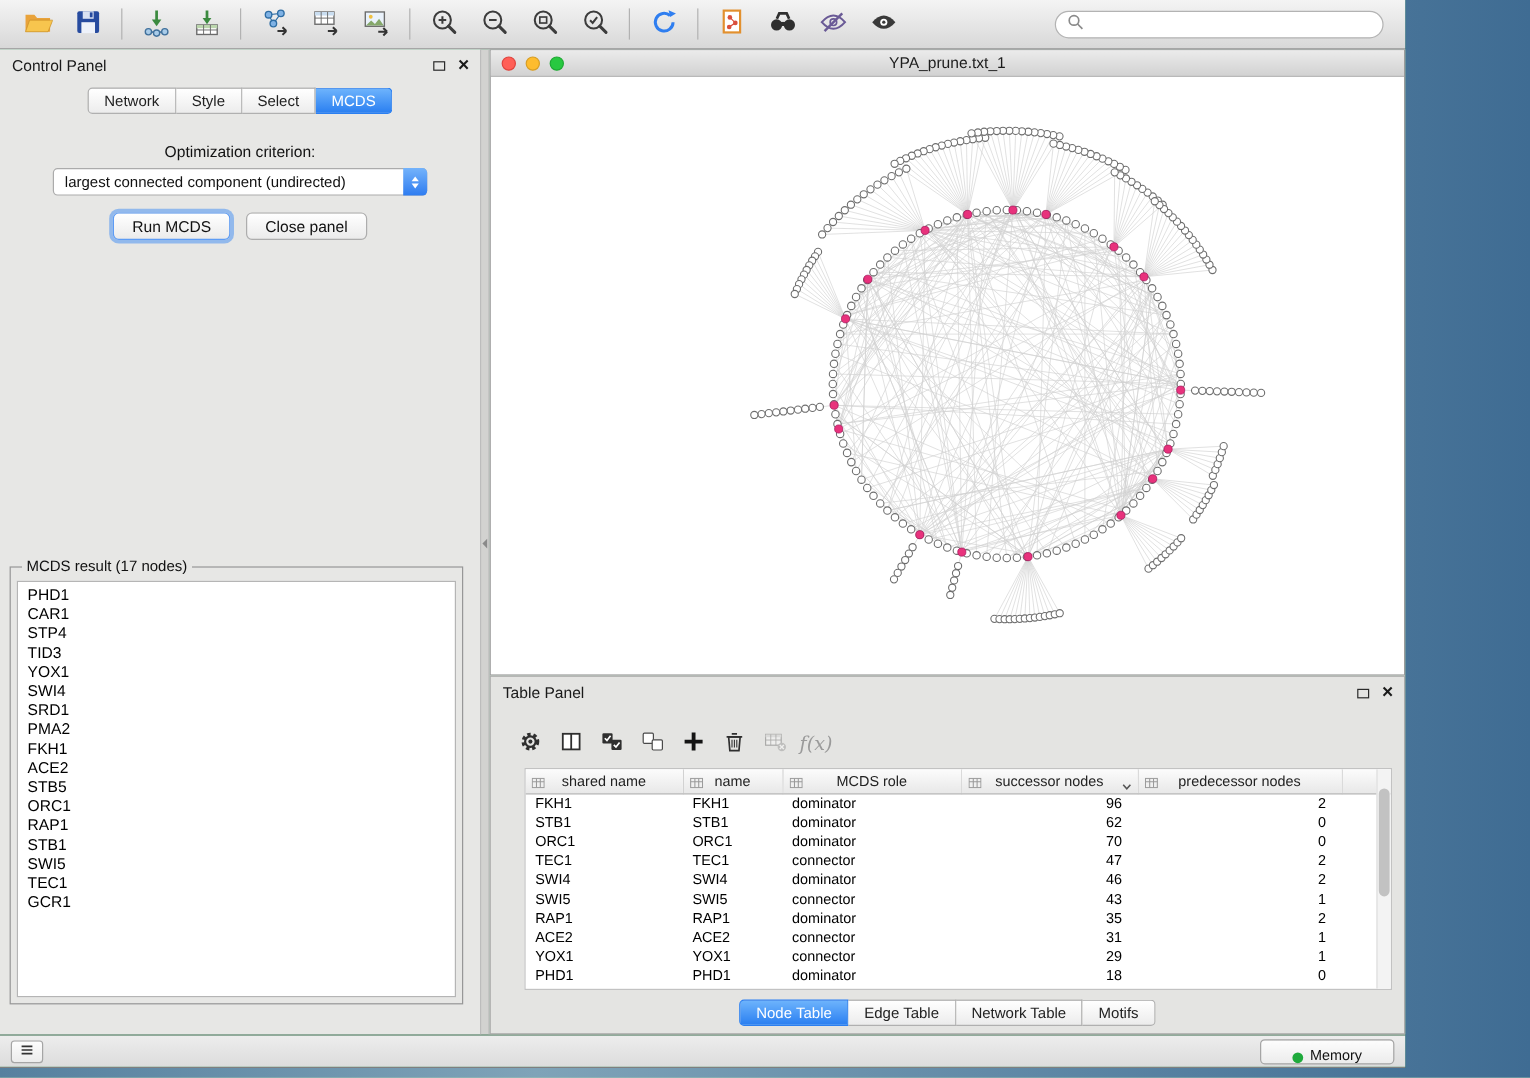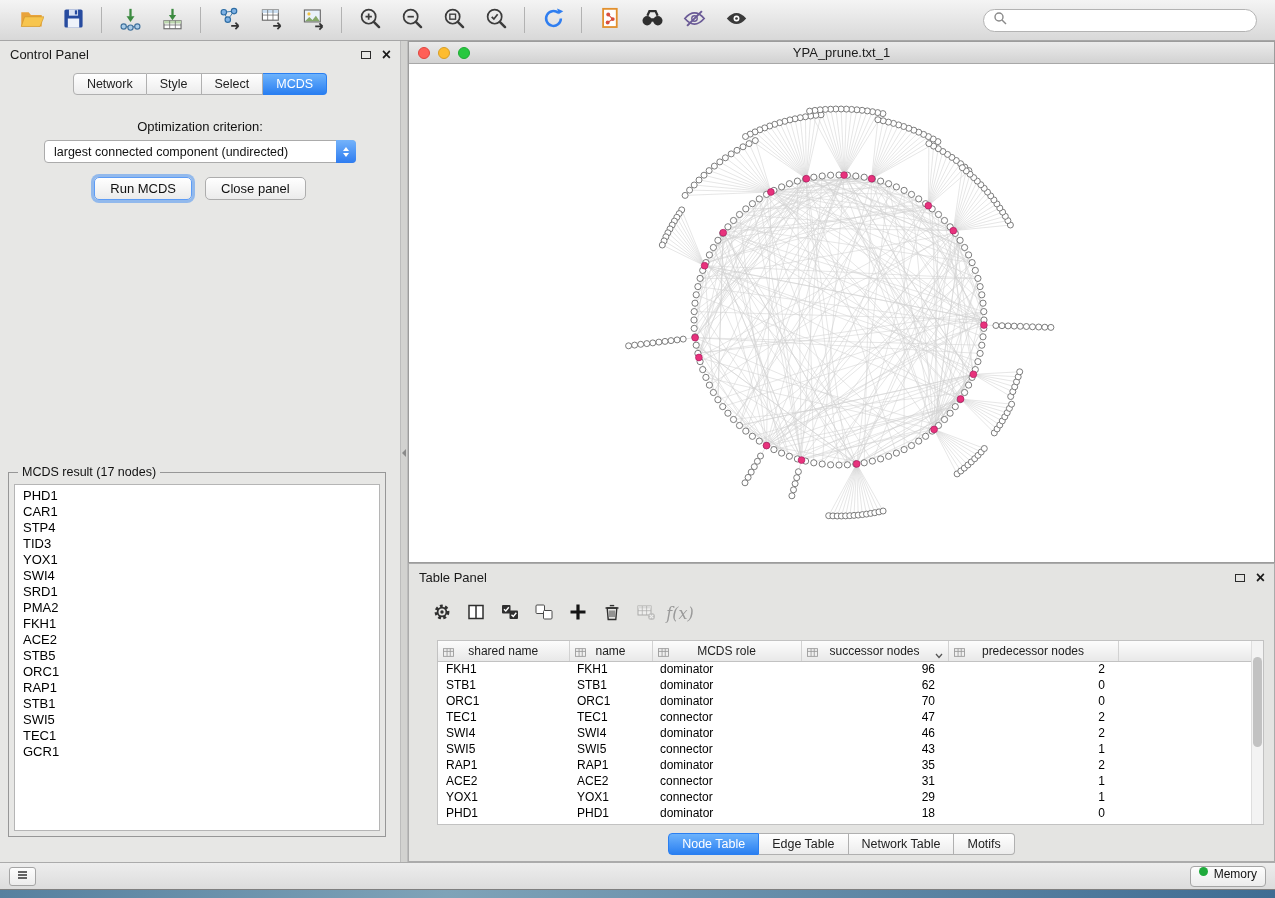--- a/index.html
+++ b/index.html
@@ -2,21 +2,21 @@
 <html><head>
 <meta charset="utf-8">
 <style>
   * { box-sizing: border-box; }
   html,body { margin:0; padding:0; }
   body {
     width:1275px; height:898px; position:relative; overflow:hidden;
     font-family:"Liberation Sans", sans-serif;
     background:linear-gradient(90deg,#56809f,#7fa3b8 35%,#3f6c93);
   }
-  .app { position:absolute; top:0; left:0; width:1275px; height:890px;
+  .app { position:absolute; top:0; left:0; width:1171px; height:890px;
          background:#15803d; border-bottom:1px solid #7f7f7f; }
 
   
   .toolbar { position:absolute; top:0; left:0; right:0; height:41px;
     background:linear-gradient(#f4f4f4,#d8d8d8); border-bottom:1px solid #a6a6a6;
     display:flex; align-items:center; padding:0 10px; }
   #toolbar-buttons { display:flex; align-items:center; }
   .tb-btn { width:42px; height:34px; background:transparent; border:none; padding:0;
     display:flex; align-items:center; justify-content:center; }
   .tb-sep { width:1px; height:26px; background:#b2b2b2; margin:0 7px; display:inline-block; }
@@ -81,21 +81,21 @@
   .traffic { position:absolute; left:9px; top:0; height:100%; display:flex; align-items:center; gap:8px; }
   .traffic i { width:12px; height:12px; border-radius:50%; display:block; }
   .tl-red { background:#ff5f57; border:.5px solid #e0443e; }
   .tl-yellow { background:#febc2e; border:.5px solid #d89e24; }
   .tl-green { background:#28c840; border:.5px solid #1eaa33; }
   #network-svg { display:block; width:865px; height:498px; }
 
   
   .table-panel { position:absolute; left:0; right:0; top:522px; bottom:0; background:#e4e4e2; border:1px solid #ababab; }
   .table-toolbar { position:absolute; top:26px; left:0; right:0; height:46px;
-    display:flex; align-items:center; padding:0 16px; gap:0; }
+    display:flex; align-items:flex-end; padding:0 16px; gap:0; }
   .tt-btn { width:34px; height:34px; background:transparent; border:none; padding:0;
     display:flex; align-items:center; justify-content:center; }
   .tt-btn.fx span { font-family:"DejaVu Serif", serif; font-style:italic; font-size:16px; color:#9a9a9a; }
 
   .table-wrap { position:absolute; left:12px; right:10px; top:76px; bottom:36px;
     background:#fff; border:1px solid #c2c2c2; overflow:hidden;margin-left:16px; }
   table { border-collapse:collapse; table-layout:fixed; width:100%; font-size:12px; }
   thead th { height:20px; font-weight:normal; font-size:12px; color:#222;
     background:linear-gradient(#fcfcfc,#e8e8e8); border-right:1px solid #d2d2d2;
     border-bottom:1px solid #c2c2c2; position:relative; text-align:center; padding:0 14px; white-space:nowrap; overflow:hidden; }
@@ -109,22 +109,22 @@
 
   .table-tabs { position:absolute; bottom:6px; left:0; right:0; display:flex; justify-content:center; }
 
   
   .statusbar { position:absolute; bottom:0; left:0; right:0; height:27px;
     background:linear-gradient(#ededed,#dcdcdc); border-top:1px solid #ababab;
     display:flex; align-items:center; padding:0 9px; }
   .menu-btn { width:27px; height:19px; border:1px solid #a5a5a5; border-radius:3px;
     background:linear-gradient(#fdfdfd,#ececec); display:flex; align-items:center; justify-content:center; padding:0; }
   .memory-btn { margin-left:auto; height:21px; border:1px solid #a5a5a5; border-radius:4px;
-    background:linear-gradient(#fdfdfd,#ececec); display:flex; align-items:flex-start; gap:6px;
-    padding:0 8px; font-size:12px; color:#111; font-family:"Liberation Sans",sans-serif; }
+    background:linear-gradient(#fdfdfd,#ececec); display:flex; align-items:flex-end; gap:6px;
+    padding:0 26px; font-size:12px; color:#111; font-family:"Liberation Sans",sans-serif; }
   .green-dot { width:9px; height:9px; border-radius:50%; background:#1faa3c; display:inline-block; }
 </style>
 </head>
 <body>
 
 <div class="app">
 
   <div class="toolbar">
     <div id="toolbar-buttons">
         <button class="tb-btn">

